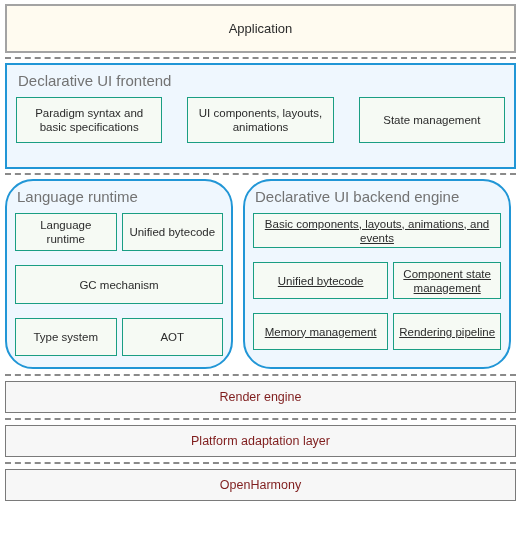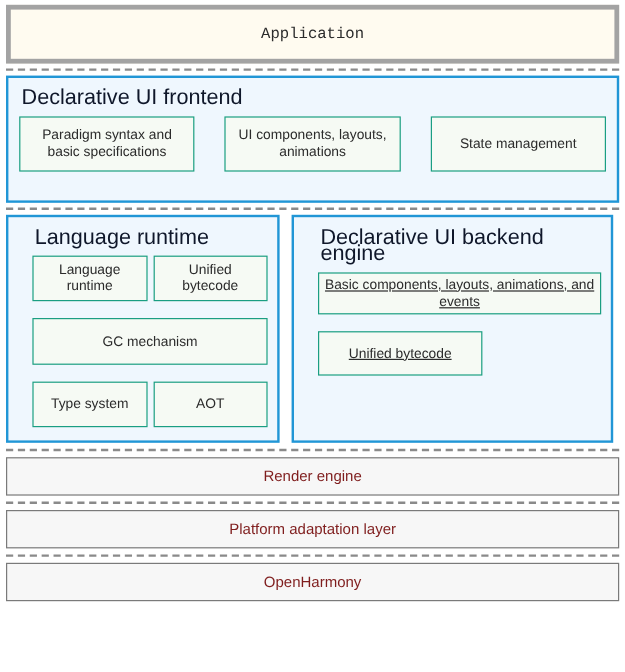--- a/index.html
+++ b/index.html
@@ -25,48 +25,47 @@
 
   
   .layer {
     box-sizing: border-box;
     position: relative;
   }
 
   .app-layer {
     margin: 4px 5px 0 5px;
     height: 49px;
-    border: 4px solid #a3a3a3;
+    border: 2px solid #a3a3a3;
     background: #fffbf0;
     display: flex;
     align-items: center;
     justify-content: center;
-    font-family: Liberation Mono, monospace;
   }
   .app-layer .layer-title {
     font-size: 13px;
     color: #2b2b2b;
   }
 
   .divider {
     margin: 4px 5px 4px 5px;
     height: 0;
     border-top: 2px dashed #8a8a8a;
   }
 
   .panel {
     box-sizing: border-box;
     margin: 0 5px;
     border: 2px solid #2196d6;
     background: #eff7fe;
     padding: 8px 9px 9px 9px;
   }
   .panel-title {
-    font-size: 18px;
-    color: #0f172a;
+    font-size: 15px;
+    color: #737373;
     margin: 1px 0 9px 2px;
     line-height: 14px;
   }
 
   
   .frontend {
     height: 106px;
   }
   .row {
     display: flex;
@@ -94,21 +93,22 @@
   .middle {
     display: flex;
     margin: 0 5px;
     gap: 10px;
     height: 190px;
   }
   .middle .panel {
     margin: 0;
     flex: none;
     box-sizing: border-box;
-    padding: 8px 8px 9px 20px;
+    padding: 8px 8px 9px 8px;
+    border-radius: 28px;
   }
   .panel-left {
     width: 228px;
   }
   .panel-right {
     width: 268px;
   }
   .grid {
     display: flex;
     flex-direction: column;
@@ -204,20 +204,25 @@
     </div>
 
     <div class="panel panel-right">
       <div class="panel-title">Declarative UI backend engine</div>
       <div class="grid">
         <div class="row">
           <div class="cell full">Basic components, layouts, animations, and events</div>
         </div>
         <div class="row">
           <div class="cell half-a">Unified bytecode</div>
+          <div class="cell half-b">Component state management</div>
+        </div>
+        <div class="row">
+          <div class="cell half-a">Memory management</div>
+          <div class="cell half-b">Rendering pipeline</div>
         </div>
       </div>
     </div>
 
   </div>
 
   <div class="divider-thin"></div>
 
   <div class="bar">Render engine</div>
 

